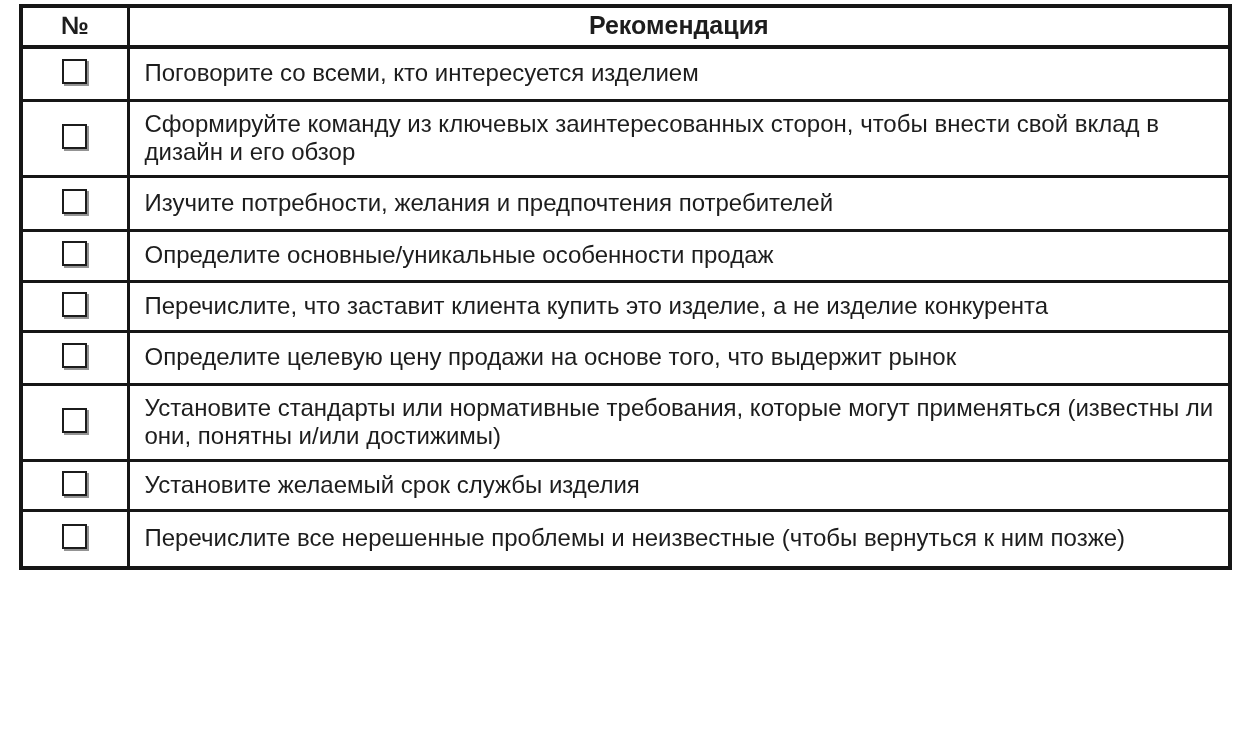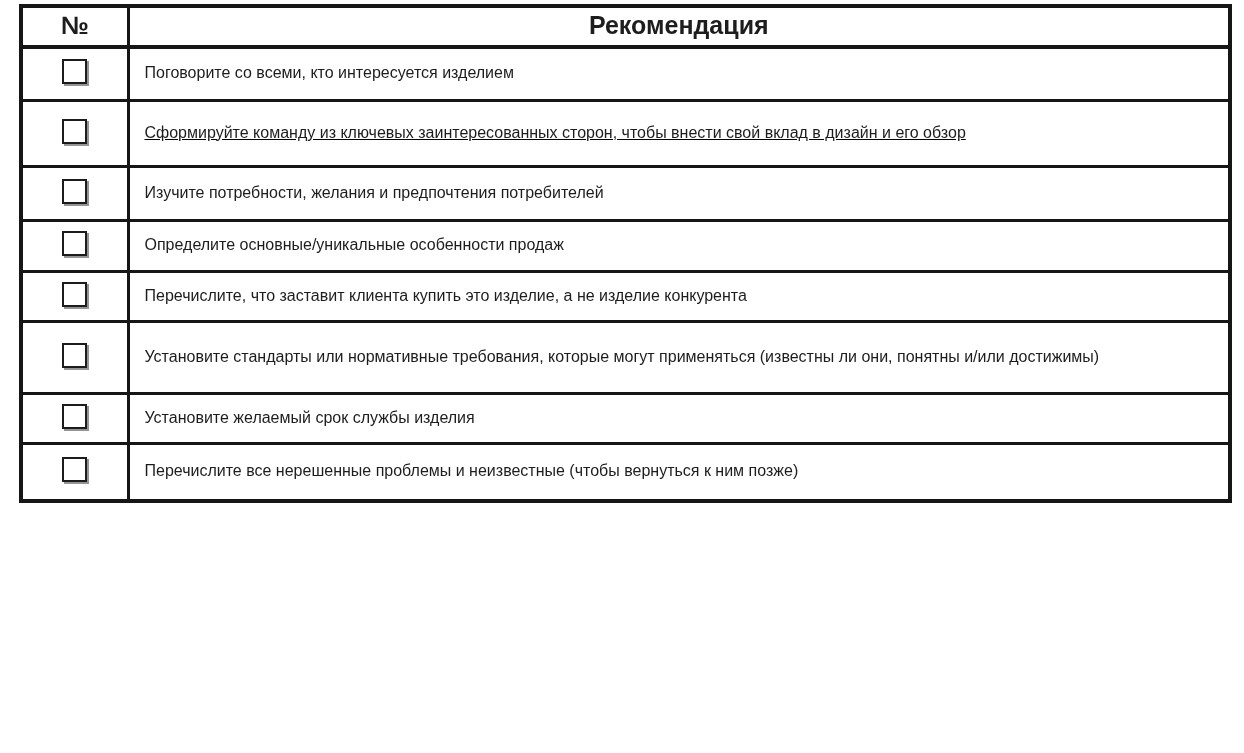--- a/index.html
+++ b/index.html
@@ -56,21 +56,21 @@
     width:21px;
     height:21px;
     background:#fff;
     border:2px solid #1c1c1c;
     box-shadow:2px 2px 0 rgba(60,60,60,0.55);
     cursor:pointer;
   }
   .cell-text{
     vertical-align:middle;
     padding:8px 14px 9px 15px;
-    font-size:16px;
+    font-size:24px;
     line-height:28px;
     color:var(--text);
     letter-spacing:0;
   }
   .rec-note{
     font-weight:bold;
     color:var(--note);
   }
 </style>
 </head>
@@ -87,21 +87,21 @@
     <tbody id="rows">
         <tr style="height: 53px;">
     <td class="cell-check">
       <span class="checkbox"></span>
     </td>
     <td class="cell-text">
       <div class="rec-text">Поговорите со всеми, кто интересуется изделием</div>
 
     </td>
   </tr>
-        <tr style="height: 66px; text-decoration: underline;">
+        <tr style="height: 66px;">
     <td class="cell-check">
       <span class="checkbox"></span>
     </td>
     <td class="cell-text">
       <div class="rec-text">Сформируйте команду из ключевых заинтересованных сторон, чтобы внести свой вклад в дизайн и его обзор</div>
 
     </td>
   </tr>
         <tr style="height: 54px;">
     <td class="cell-check">
@@ -123,20 +123,29 @@
   </tr>
         <tr style="height: 50px;">
     <td class="cell-check">
       <span class="checkbox"></span>
     </td>
     <td class="cell-text">
       <div class="rec-text">Перечислите, что заставит клиента купить это изделие, а не изделие конкурента</div>
 
     </td>
   </tr>
+        <tr style="height: 53px;">
+    <td class="cell-check">
+      <span class="checkbox"></span>
+    </td>
+    <td class="cell-text">
+      <div class="rec-text">Определите целевую цену продажи на основе того, что выдержит рынок</div>
+
+    </td>
+  </tr>
         <tr style="height: 72px;">
     <td class="cell-check">
       <span class="checkbox"></span>
     </td>
     <td class="cell-text">
       <div class="rec-text">Установите стандарты или нормативные требования, которые могут применяться (известны ли они, понятны и/или достижимы)</div>
 
     </td>
   </tr>
         <tr style="height: 50px; margin-top: 8px;">

